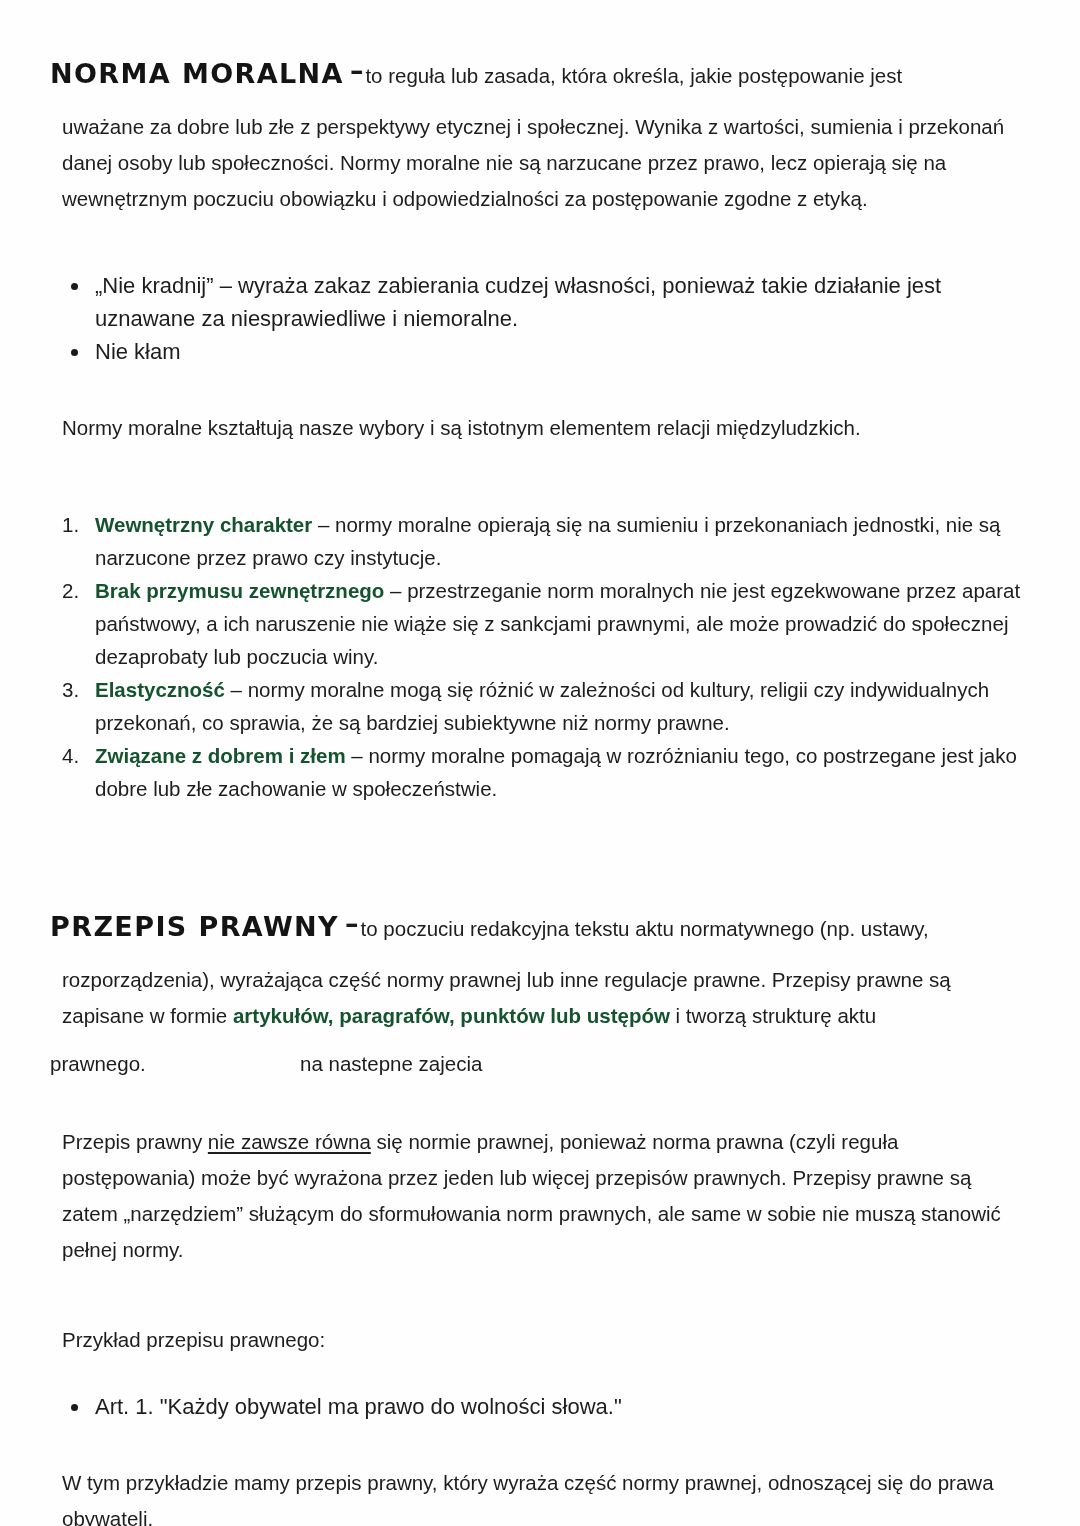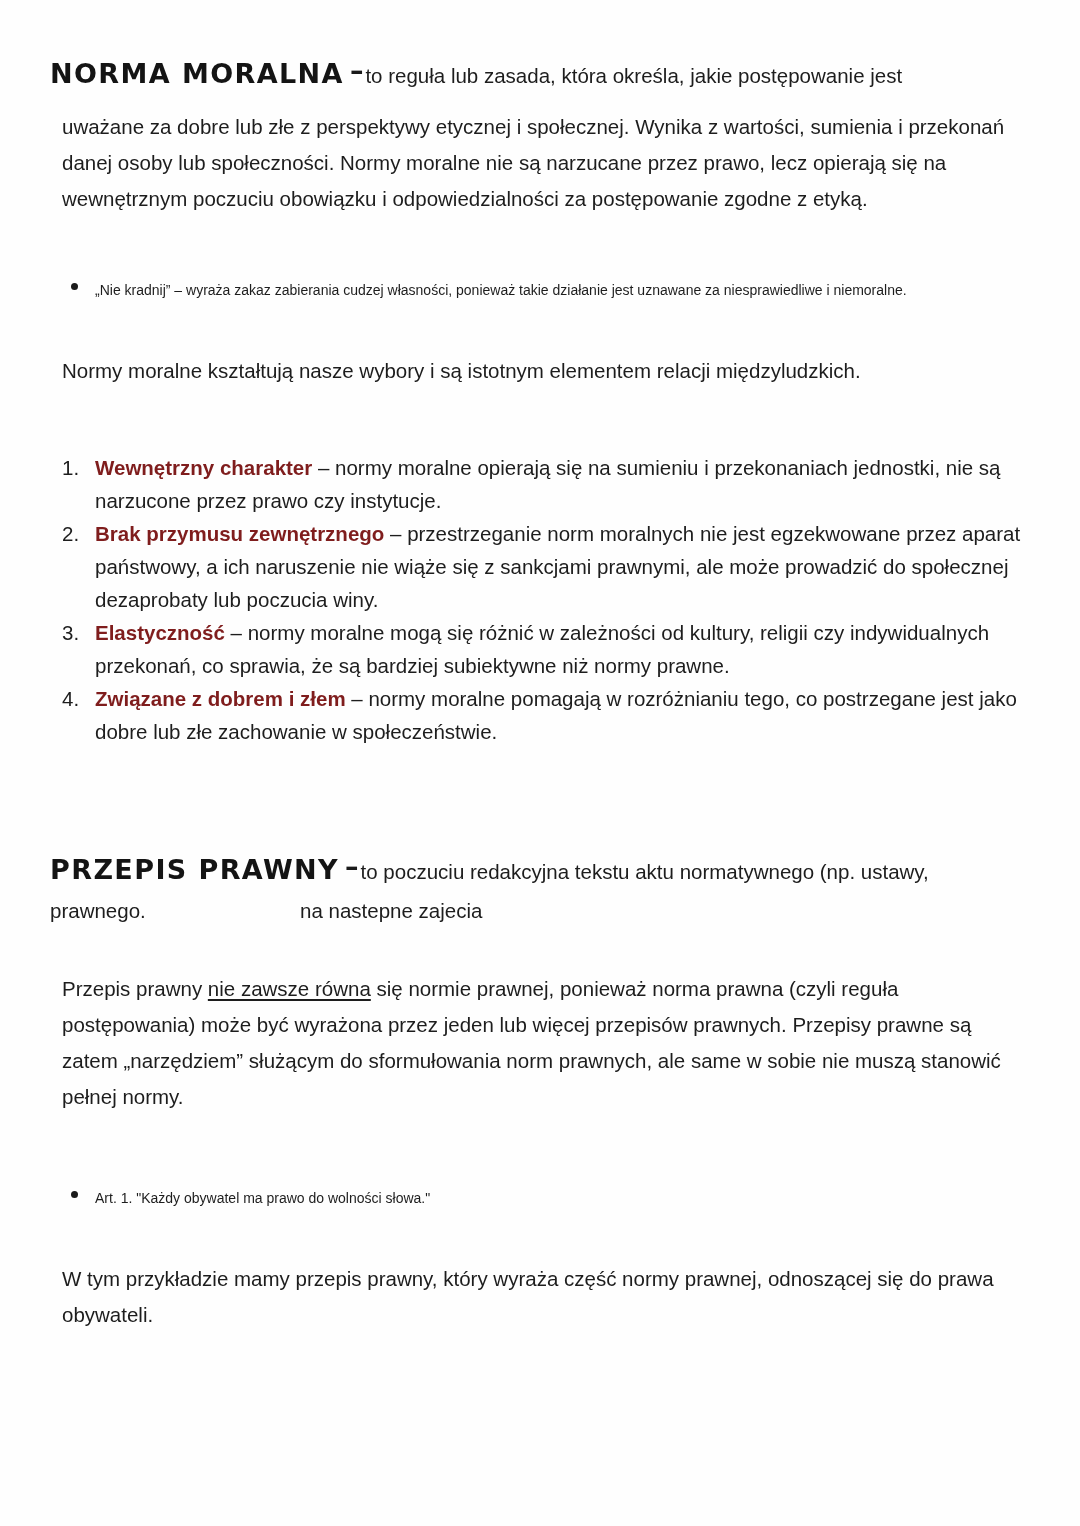--- a/index.html
+++ b/index.html
@@ -61,34 +61,34 @@
     margin: 12px;
     font-size: 20.5px;
     line-height: 36px;
     color: #1d1d1d;
     font-weight: 400;
   }
   .gap-sm { height: 20px; }
   .gap-md { height: 30px; }
   .gap-xl { height: 100px; }
 
-  b, strong { font-weight: 700; color: #7f1d1d; }
+  b, strong { font-weight: 700; color: #14532d; }
   u { text-underline-offset: 3px; }
 
   
   ul.bul, ol.num {
     margin: 0;
     padding: 0;
     list-style: none;
   }
   ul.bul > li {
     position: relative;
     padding-left: 45px;
-    font-size: 14px;
-    line-height: 42px;
+    font-size: 22px;
+    line-height: 33px;
     color: #1d1d1d;
   }
   ul.bul > li::before {
     content: "";
     position: absolute;
     left: 21px;
     top: 14px;
     width: 7px;
     height: 7px;
     border-radius: 50%;
@@ -137,20 +137,21 @@
 
     <p class="body">uważane za dobre lub złe z perspektywy etycznej i społecznej. Wynika z wartości, sumienia i przekonań danej osoby lub społeczności. Normy moralne nie są narzucane przez prawo, lecz opierają się na wewnętrznym poczuciu obowiązku i odpowiedzialności za postępowanie zgodne z etyką.</p>
 
     <div class="gap-sm"></div>
 
 
     <div class="gap-sm"></div>
 
     <ul class="bul">
       <li><span>„Nie kradnij” – wyraża zakaz zabierania cudzej własności, ponieważ takie działanie jest uznawane za niesprawiedliwe i niemoralne.</span></li>
+      <li><span>Nie kłam</span></li>
     </ul>
 
     <div class="gap-md"></div>
 
     <p class="body">Normy moralne kształtują nasze wybory i są istotnym elementem relacji międzyludzkich.</p>
 
     <div class="gap-md"></div>
 
 
     <div class="gap-sm"></div>
@@ -164,32 +165,34 @@
   </section>
 
   <div class="gap-xl"></div>
 
   <section>
 
     <h1 class="section-head">
       <span class="kw">PRZEPIS PRAWNY</span><span class="dash">–</span><span class="lead">to poczuciu redakcyjna tekstu aktu normatywnego (np. ustawy,</span>
     </h1>
 
+    <p class="body"><span>rozporządzenia), wyrażająca część normy prawnej lub inne regulacje prawne. Przepisy prawne są zapisane w formie </span><b>artykułów, paragrafów, punktów lub ustępów</b><span> i tworzą strukturę aktu</span></p>
 
     <div class="note-line">
       <span class="lead-word">prawnego.</span>
       <span class="note-text">na nastepne zajecia</span>
     </div>
 
     <div class="gap-md"></div>
 
     <p class="body"><span>Przepis prawny </span><u>nie zawsze równa</u><span> się normie prawnej, ponieważ norma prawna (czyli reguła postępowania) może być wyrażona przez jeden lub więcej przepisów prawnych. Przepisy prawne są zatem „narzędziem” służącym do sformułowania norm prawnych, ale same w sobie nie muszą stanowić pełnej normy.</span></p>
 
     <div class="gap-md"></div>
 
+    <p class="body">Przykład przepisu prawnego:</p>
 
     <div class="gap-sm"></div>
 
     <ul class="bul">
       <li><span>Art. 1. "Każdy obywatel ma prawo do wolności słowa."</span></li>
     </ul>
 
     <div class="gap-md"></div>
 
     <p class="body">W tym przykładzie mamy przepis prawny, który wyraża część normy prawnej, odnoszącej się do prawa obywateli.</p>

